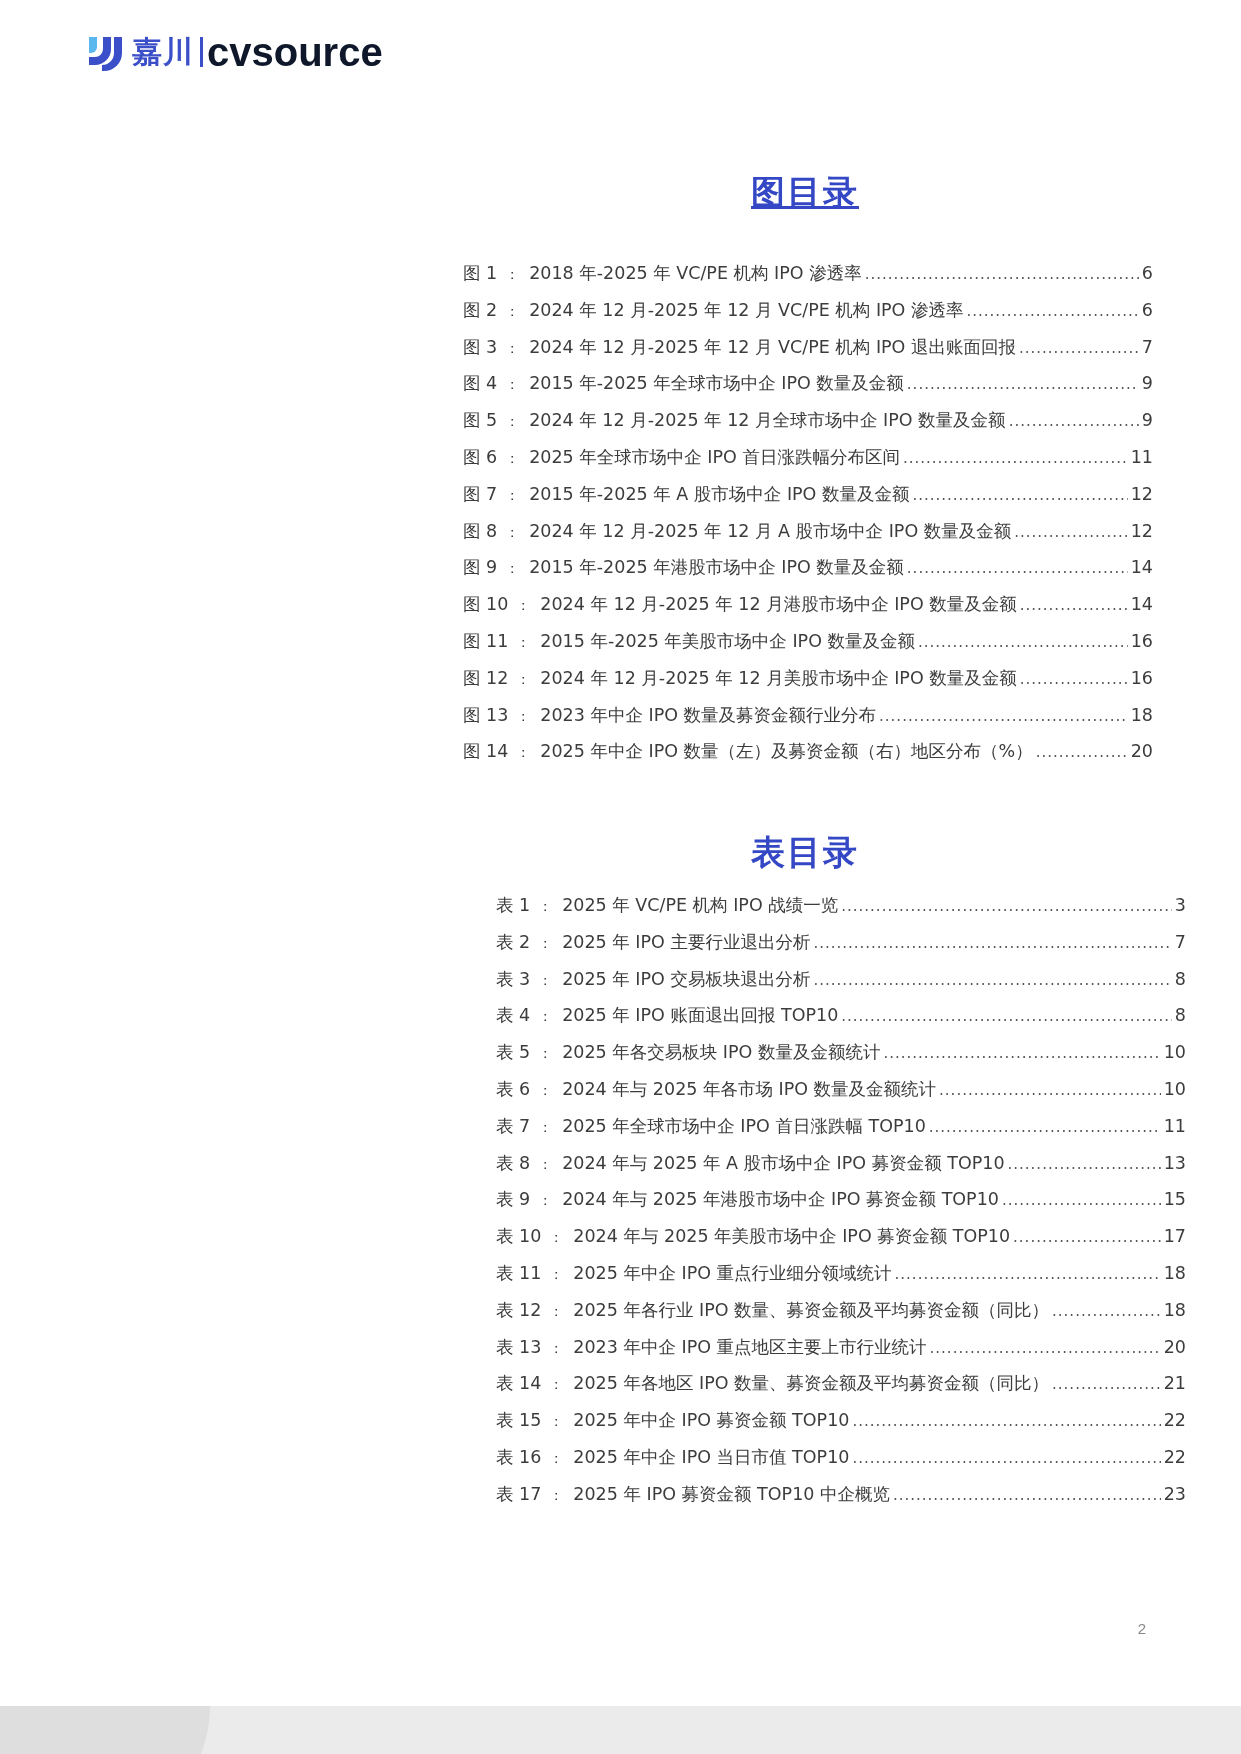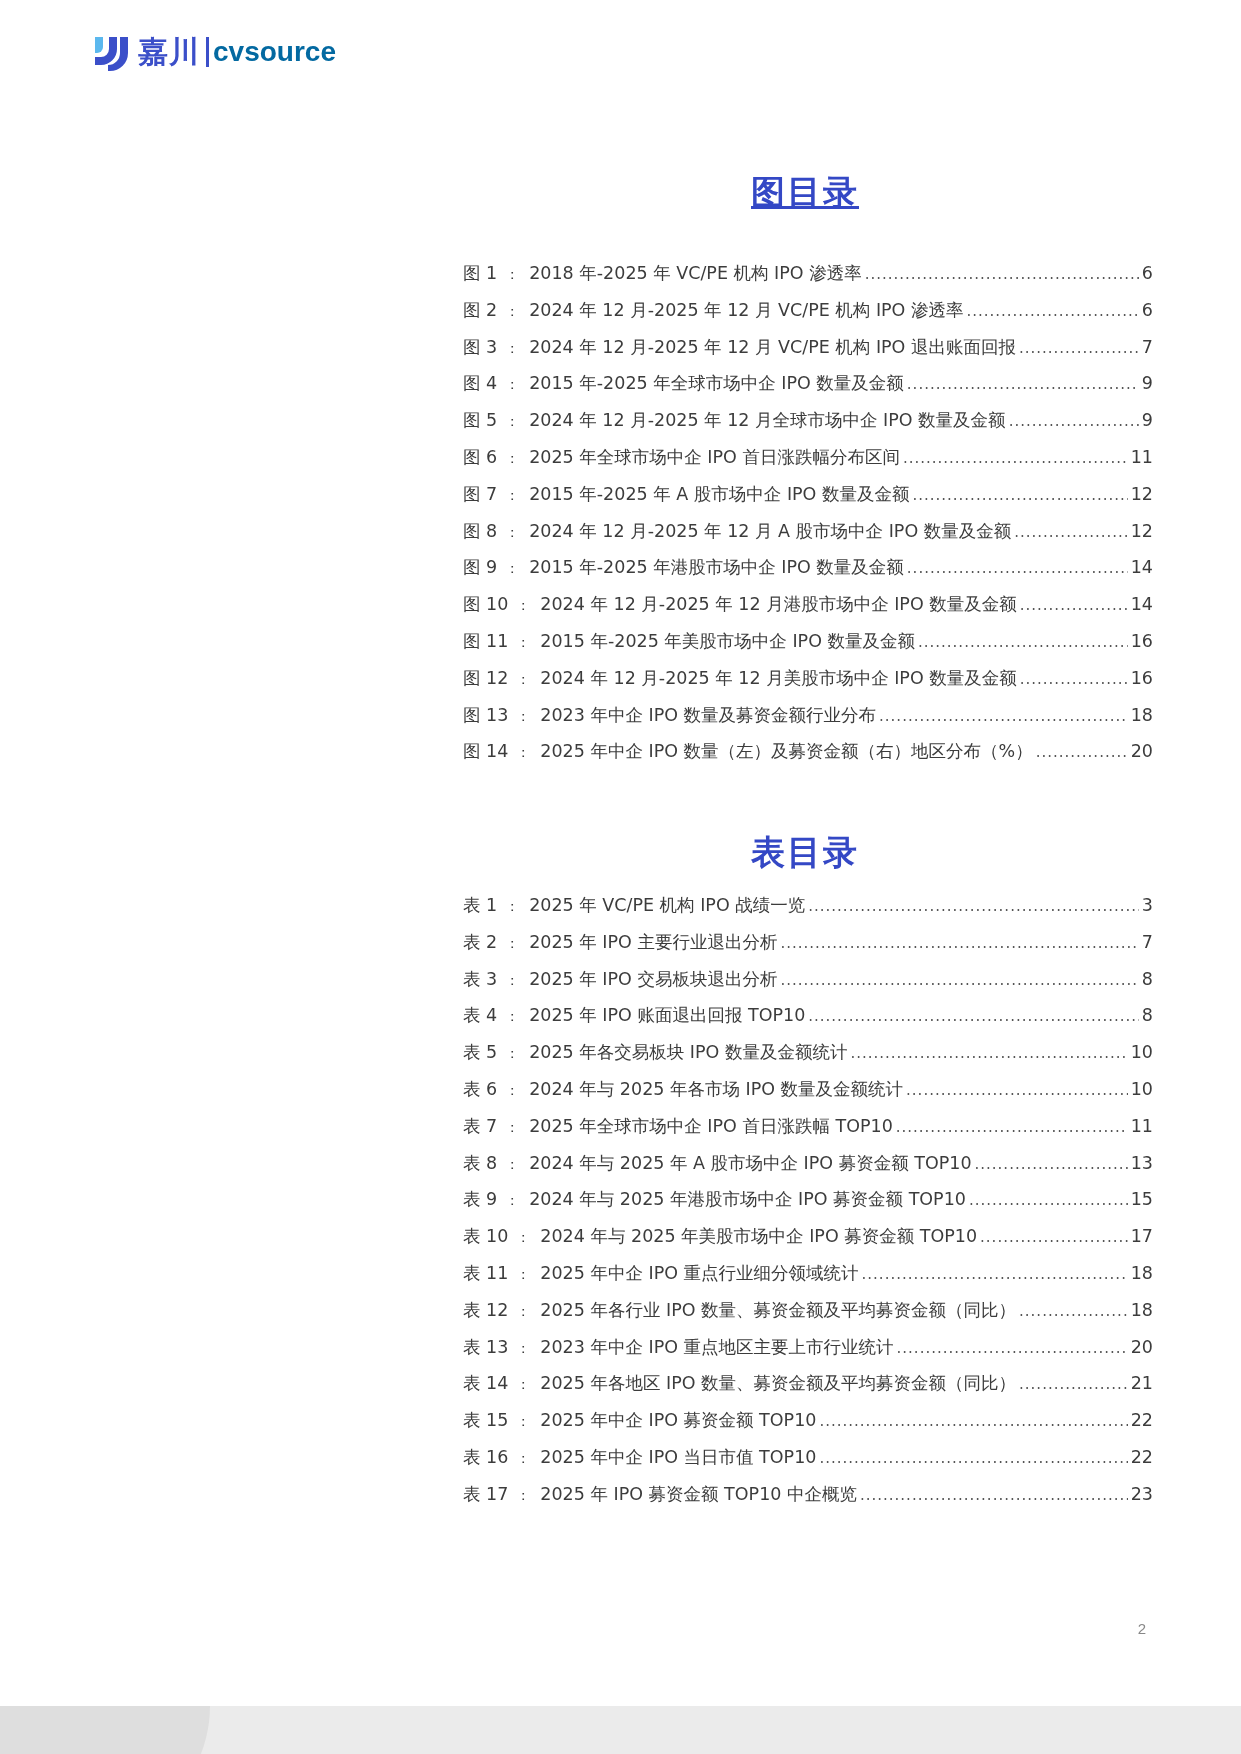--- a/index.html
+++ b/index.html
@@ -3,32 +3,32 @@
 <meta charset="utf-8">
 <style>
   html, body { margin: 0; padding: 0; }
   body {
     width: 1241px; height: 1754px; position: relative; overflow: hidden;
     background: #ffffff;
     font-family: "DejaVu Sans", "Liberation Sans", sans-serif;
     color: #3a3a3a;
   }
   .logo {
-    position: absolute; left: 92px; top: 32px; height: 40px;
+    position: absolute; left: 86px; top: 32px; height: 40px;
     display: flex; align-items: center;
   }
   .logo-mark { width: 38px; height: 38px; margin-right: 8px; }
   .logo-cn {
     font-family: "DejaVu Sans", sans-serif; font-weight: bold;
     font-size: 30px; color: #3b4fc9; letter-spacing: 1px;
   }
   .logo-sep { width: 3px; height: 30px; background: #3b4fc9; margin: 0 4px 0 6px; }
   .logo-en {
     font-family: "Liberation Sans", sans-serif; font-weight: bold;
-    font-size: 28px; color: #0369a1; letter-spacing: 0px;
+    font-size: 40px; color: #0f172a; letter-spacing: 0px;
   }
   .section-title {
     position: absolute; left: 460px; width: 690px; text-align: center;
     font-family: "DejaVu Sans", sans-serif; font-weight: bold;
     font-size: 34px; color: #3448c5; letter-spacing: 2px;
   }
   .toc {
     position: absolute; left: 463px; width: 690px;
   }
   .toc-row {
@@ -170,21 +170,21 @@
     <div class="toc-row">
       <span class="toc-prefix">图 14</span>
       <span class="toc-colon">：</span>
       <span class="toc-text">2025 年中企 IPO 数量（左）及募资金额（右）地区分布（%）</span>
       <span class="toc-leader"></span>
       <span class="toc-page">20</span>
     </div>
   </div>
 
 <div class="section-title" style="top:830px;">表目录</div>
-<div class="toc" id="toc-tables" style="top:887px;">
+<div class="toc" id="toc-tables" style="top:887px;margin-left:33px;">
     <div class="toc-row">
       <span class="toc-prefix">表 1</span>
       <span class="toc-colon">：</span>
       <span class="toc-text">2025 年 VC/PE 机构 IPO 战绩一览</span>
       <span class="toc-leader"></span>
       <span class="toc-page">3</span>
     </div>
     <div class="toc-row">
       <span class="toc-prefix">表 2</span>
       <span class="toc-colon">：</span>

